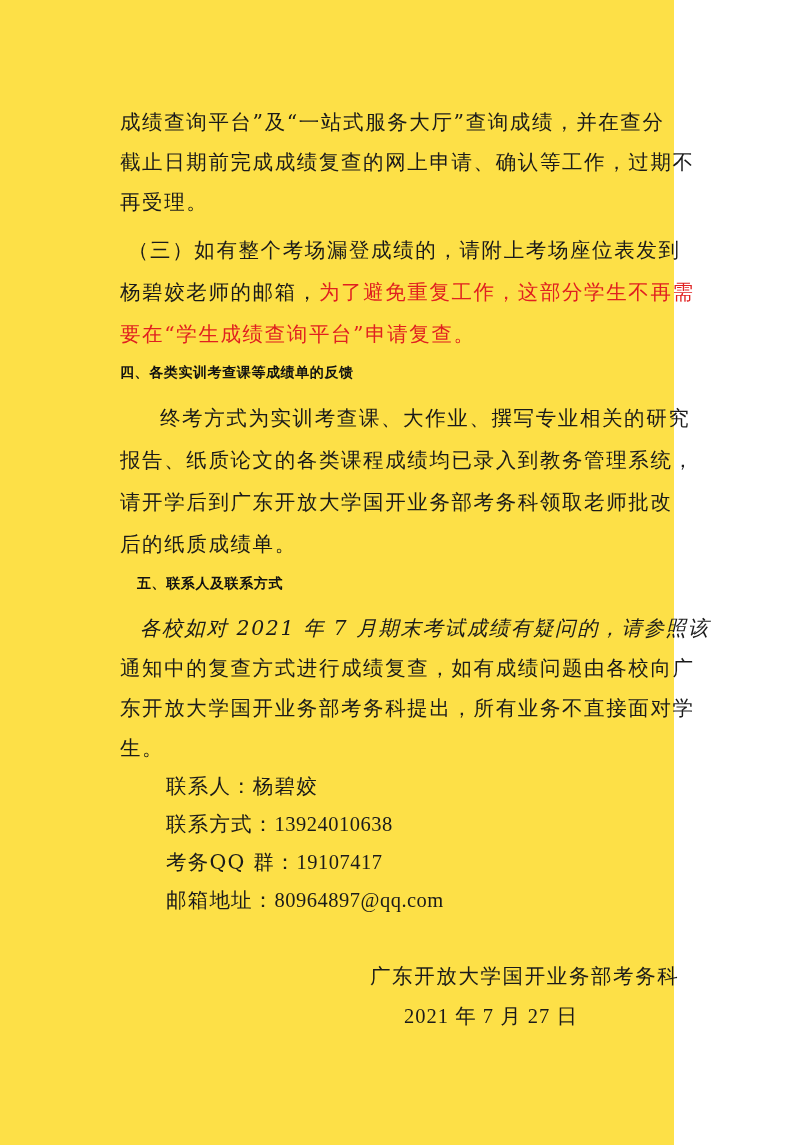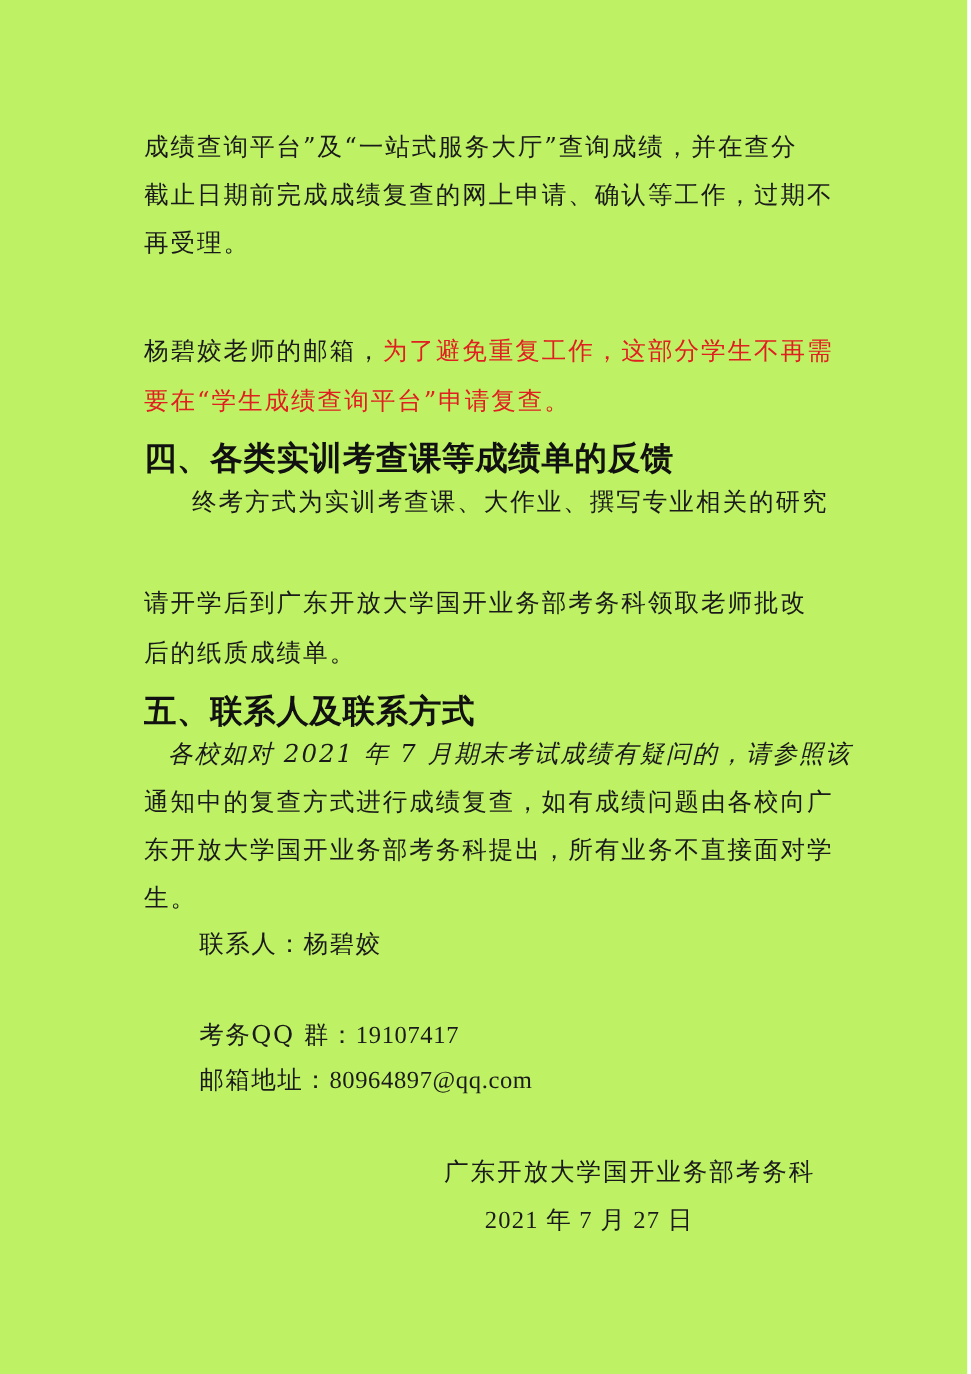--- a/index.html
+++ b/index.html
@@ -1,65 +1,70 @@
 <!DOCTYPE html>
 <html><head>
   <meta charset="utf-8">
   <style>
     html, body { margin: 0; padding: 0; background: #ffffff; }
     body { width: 809px; height: 1145px; position: relative; overflow: hidden; }
-    .page { position: absolute; left: 0; top: 0; width: 806px; height: 1145px; background: #bef264; }
+    .page { position: absolute; left: 0; top: 0; width: 674px; height: 1145px; background: #fde047; }
     .line {
       position: absolute;
       left: 120px;
       font-family: "DejaVu Serif", "Liberation Serif", serif;
       font-size: 20.5px;
       color: #1a1a1a;
       white-space: nowrap;
       letter-spacing: 1.6px;
     }
     .red { color: #e02020; }
     .heading {
       font-family: "DejaVu Sans", "Liberation Sans", sans-serif;
       font-weight: bold;
-      font-size: 27px;
+      font-size: 14px;
       letter-spacing: 0.6px;
       color: #111;
     }
     .indent2 { left: 162px; }
     .contact { left: 166px; letter-spacing: 1.2px; }
     .num { font-family: "Liberation Serif", "DejaVu Serif", serif; letter-spacing: 0.5px; }
   </style>
 </head>
 <body>
 
 <div class="page">
 
   <div class="line" style="top:108px;">成绩查询平台”及“一站式服务大厅”查询成绩，并在查分</div>
   <div class="line" style="top:148px;">截止日期前完成成绩复查的网上申请、确认等工作，过期不</div>
   <div class="line" style="top:188px;">再受理。</div>
 
+  <div class="line indent2" style="top:236px; left:128px;">（三）如有整个考场漏登成绩的，请附上考场座位表发到</div>
   <div class="line red" style="top:320px;">要在“学生成绩查询平台”申请复查。</div>
   <div class="line" style="top:278px;">
     <span>杨碧姣老师的邮箱，</span><span class="red">为了避免重复工作，这部分学生不再需</span>
   </div>
 
   <div class="line heading" style="top:364px;">四、各类实训考查课等成绩单的反馈</div>
   <div class="line indent2" style="top:404px; left:160px;">终考方式为实训考查课、大作业、撰写专业相关的研究</div>
+  <div class="line" style="top:446px;">报告、纸质论文的各类课程成绩均已录入到教务管理系统，</div>
   <div class="line" style="top:488px;">请开学后到广东开放大学国开业务部考务科领取老师批改</div>
   <div class="line" style="top:530px;text-align:center;">后的纸质成绩单。</div>
 
-  <div class="line heading" style="top:575px;">五、联系人及联系方式</div>
+  <div class="line heading" style="top:575px;margin-left:17px;">五、联系人及联系方式</div>
   <div class="line" style="top:614px; left:140px;font-style:italic;">各校如对 2021 年 7 月期末考试成绩有疑问的，请参照该</div>
   <div class="line" style="top:654px;">通知中的复查方式进行成绩复查，如有成绩问题由各校向广</div>
   <div class="line" style="top:694px;text-align:right;">东开放大学国开业务部考务科提出，所有业务不直接面对学</div>
   <div class="line" style="top:734px;">生。</div>
 
   <div class="line contact" style="top:772px;">
     <span>联系人：</span><span>杨碧姣</span>
+  </div>
+  <div class="line contact" style="top:810px;">
+    <span>联系方式：</span><span class="num">13924010638</span>
   </div>
   <div class="line contact" style="top:848px;">
     <span>考务QQ 群：</span><span class="num">19107417</span>
   </div>
   <div class="line contact" style="top:886px;">
     <span>邮箱地址：</span><span class="num">80964897@qq.com</span>
   </div>
 
   <div class="line" style="top:962px; left:370px;">广东开放大学国开业务部考务科</div>
   <div class="line num" style="top:1002px; left:404px; letter-spacing:1px;">2021 年 7 月 27 日</div>

